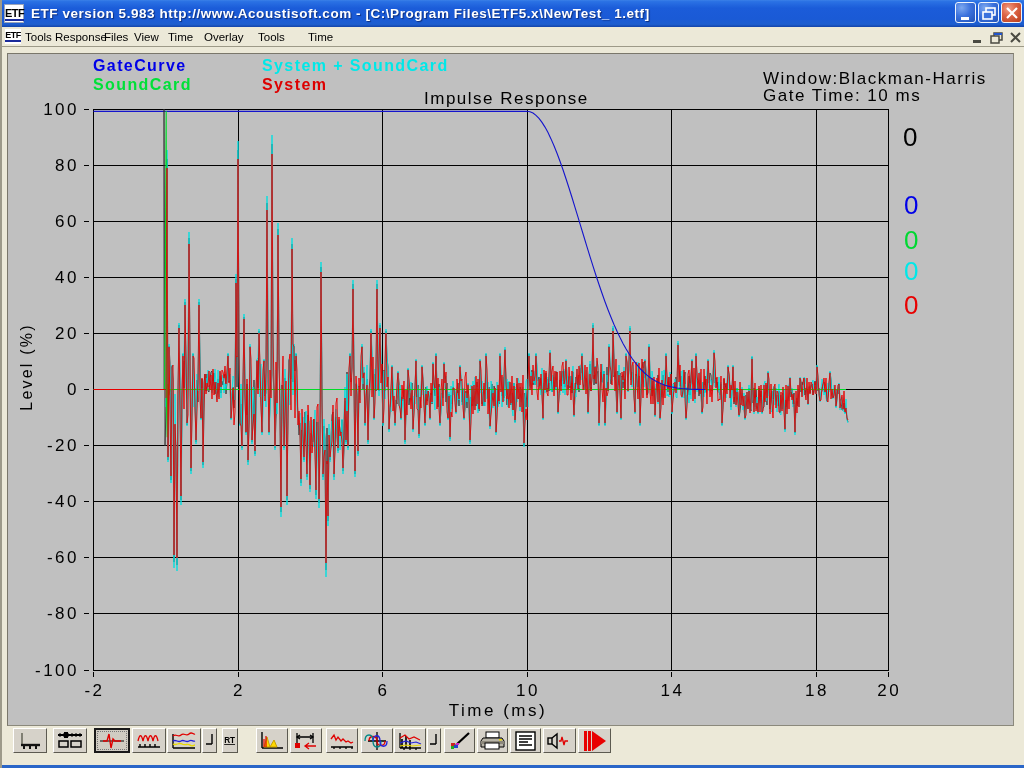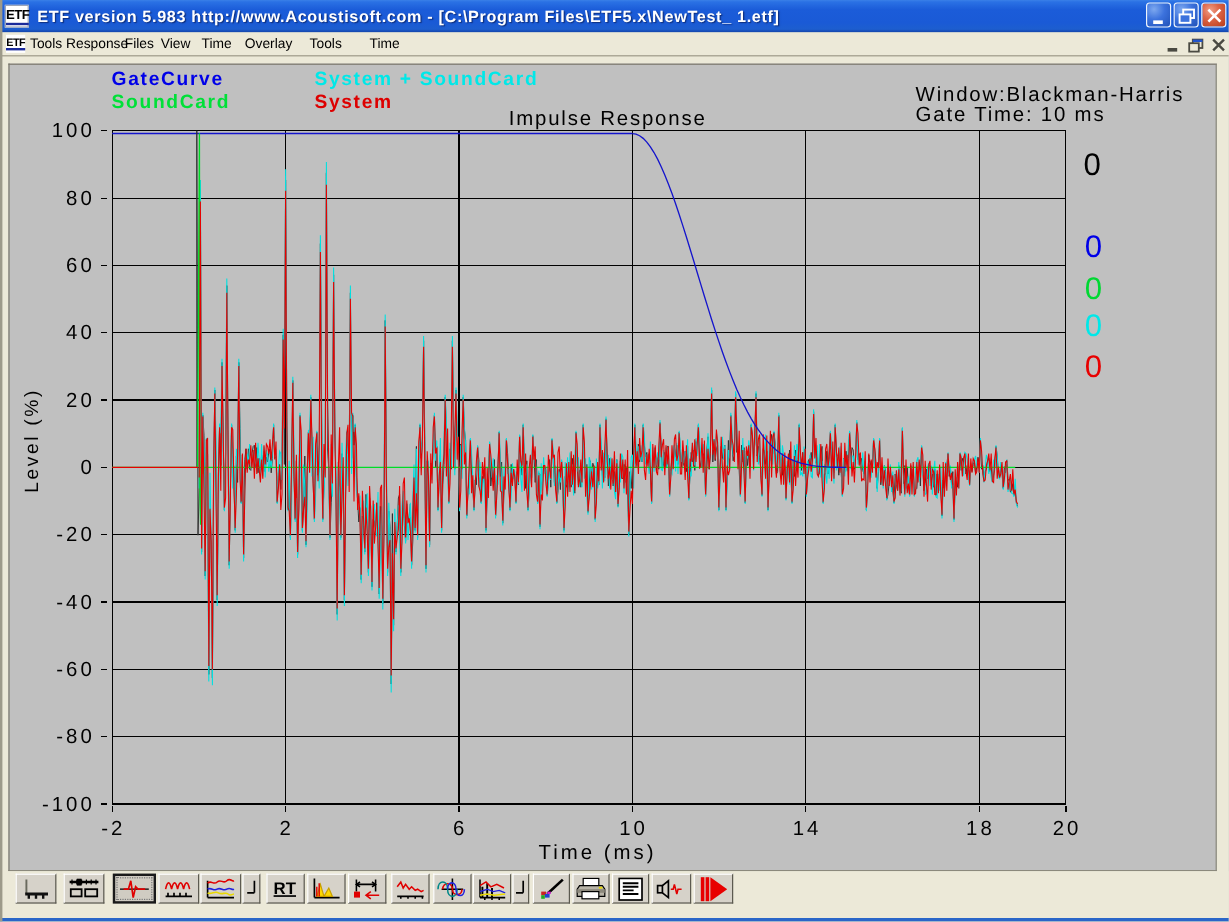--- a/index.html
+++ b/index.html
@@ -219,21 +219,21 @@
           <path d="M2 10c3-2 5 2 8 0s5 2 8 0 4 1 6 0" stroke="#2222dd" stroke-width="1.3"></path>
           <path d="M2 13c3 2 6-2 9 0s6-1 8 1 4 0 5 0" stroke="#e8d800" stroke-width="1.3"></path>
         </g>
       </svg>
     </div>
     <div class="tbtn" style="left:202px;width:15px">
       <svg width="12" height="16" viewBox="0 0 12 16">
         <path d="M8 1v10M8 11H2" stroke="#000" stroke-width="1.4" fill="none"></path>
       </svg>
     </div>
-    <div class="tbtn" style="left:222px;width:32px">
+    <div class="tbtn" style="left:222px;width:16px">
       <svg width="24" height="17" viewBox="0 0 24 17">
         <text x="2" y="13" font-family="Liberation Sans" font-size="14" font-weight="bold" fill="#000" text-decoration="underline">RT</text>
       </svg>
     </div>
     <div class="tbtn" style="left:256px;width:32px">
       <svg width="26" height="20" viewBox="0 0 26 20">
         <g fill="none">
           <path d="M3 1v16M3 17h21" stroke="#000" stroke-width="1.4"></path>
           <path d="M5 16L8 6l3 10z" fill="#ffd800" stroke="#c8a000"></path>
           <path d="M11 16l4-7 3 7z" fill="#ffd800" stroke="#c8a000"></path>

